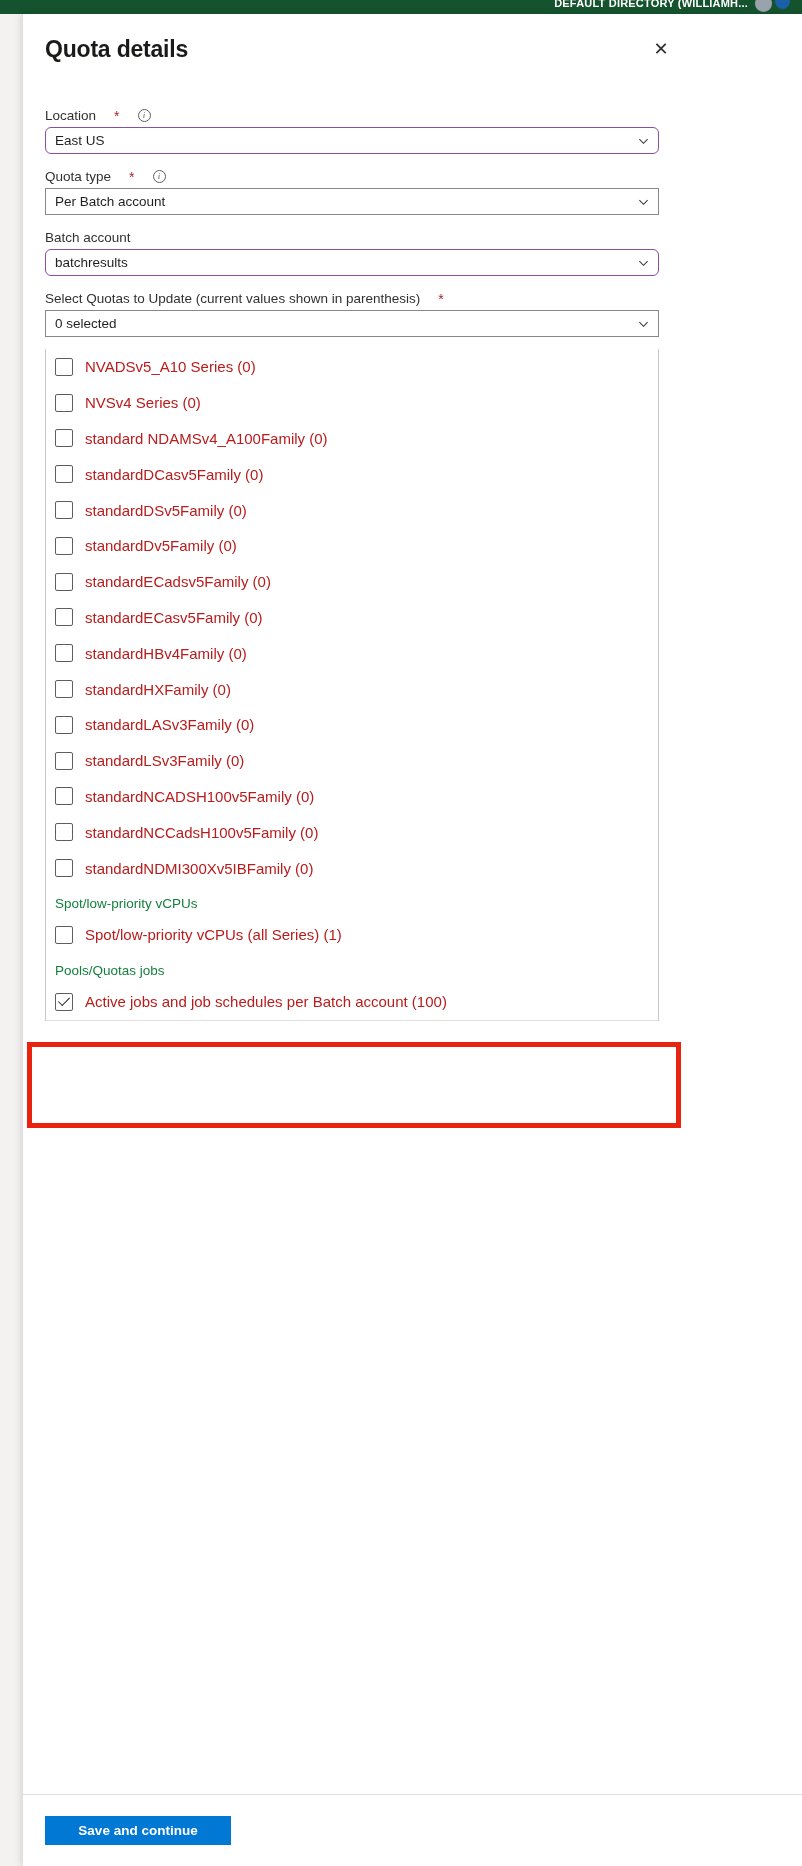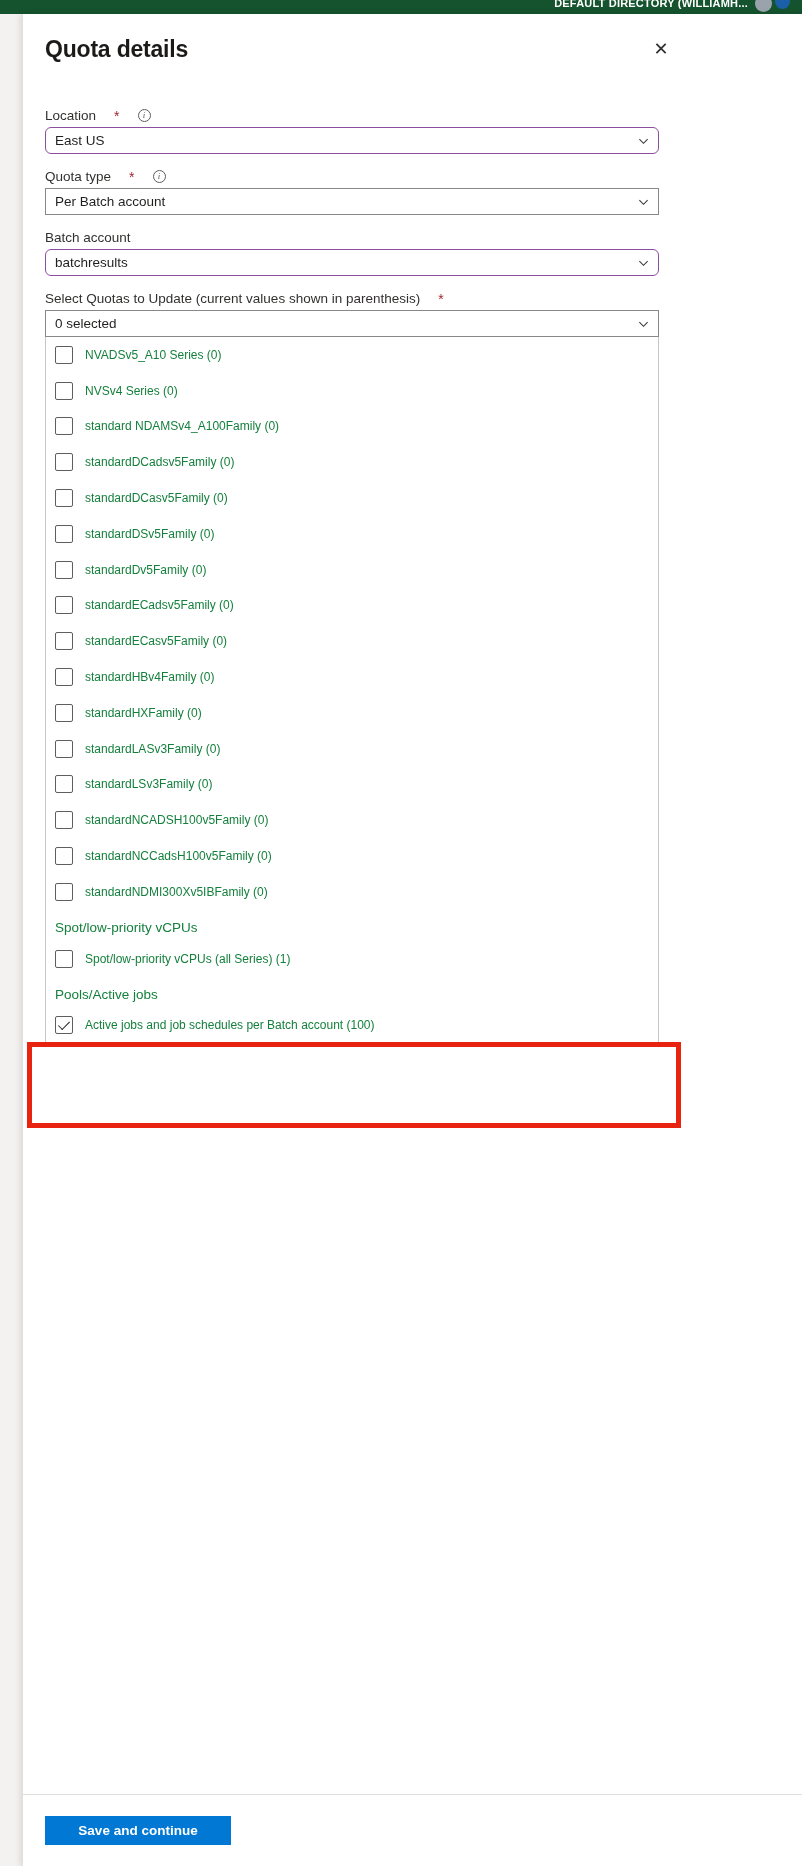--- a/index.html
+++ b/index.html
@@ -78,21 +78,21 @@
     font-size: 13.5px; color: #201f1e;
     padding-left: 9px; cursor: pointer; margin-bottom: 15px;
   }
   .combo.accent { border-color: #8a4f9e; border-radius: 6px; }
   .combo .chev {
     position: absolute; right: 9px; top: 50%; transform: translateY(-50%);
     width: 11px; height: 11px;
   }
   .combo .chev svg { display: block; }
 
-  .combo.noborder-bottom { margin-bottom: 0; }
+  .combo.noborder-bottom { margin-bottom: 12px; }
 
   
   .dd-list {
     width: 614px;
     border-left: 1px solid #c8c6c4;
     border-right: 1px solid #c8c6c4;
     border-bottom: 1px solid #e1dfdd;
     background: #fff;
   }
   .dd-item {
@@ -106,21 +106,21 @@
     border-radius: 2px; margin-right: 12px;
     display: flex; align-items: center; justify-content: center;
   }
   .cbx.checked::after {
     content: "";
     width: 5px; height: 10px;
     border: solid #201f1e;
     border-width: 0 1.6px 1.6px 0;
     transform: rotate(45deg) translate(-1px,-1px);
   }
-  .dd-label { font-size: 12px; color: #15803d; white-space: nowrap; }
+  .dd-label { font-size: 15px; color: #b91c1c; white-space: nowrap; }
 
   .dd-group-header {
     font-size: 13.5px; font-weight: normal; color: #15803d;
     padding: 10px 0 6px 9px;
   }
 
   
   .highlight-box {
     position: absolute;
     border: 5px solid #e8230f;
@@ -222,24 +222,20 @@
             <div class="dd-item">
               <span class="cbx"></span>
               <span class="dd-label">NVSv4 Series (0)</span>
             </div>
             <div class="dd-item">
               <span class="cbx"></span>
               <span class="dd-label">standard NDAMSv4_A100Family (0)</span>
             </div>
             <div class="dd-item">
               <span class="cbx"></span>
-              <span class="dd-label">standardDCadsv5Family (0)</span>
-            </div>
-            <div class="dd-item">
-              <span class="cbx"></span>
               <span class="dd-label">standardDCasv5Family (0)</span>
             </div>
             <div class="dd-item">
               <span class="cbx"></span>
               <span class="dd-label">standardDSv5Family (0)</span>
             </div>
             <div class="dd-item">
               <span class="cbx"></span>
               <span class="dd-label">standardDv5Family (0)</span>
             </div>
@@ -277,21 +273,21 @@
             </div>
             <div class="dd-item">
               <span class="cbx"></span>
               <span class="dd-label">standardNDMI300Xv5IBFamily (0)</span>
             </div>
             <div class="dd-group-header">Spot/low-priority vCPUs</div>
             <div class="dd-item">
               <span class="cbx"></span>
               <span class="dd-label">Spot/low-priority vCPUs (all Series) (1)</span>
             </div>
-            <div class="dd-group-header">Pools/Active jobs</div>
+            <div class="dd-group-header">Pools/Quotas jobs</div>
             <div class="dd-item">
               <span class="cbx checked"></span>
               <span class="dd-label">Active jobs and job schedules per Batch account (100)</span>
             </div>
           </div>
 
       </div>
 
       <div class="highlight-box" id="highlight-box" style="left: 4px; top: 1028.14px; width: 654px; height: 85.7969px; border-color: rgb(232, 35, 15);"></div>
 

